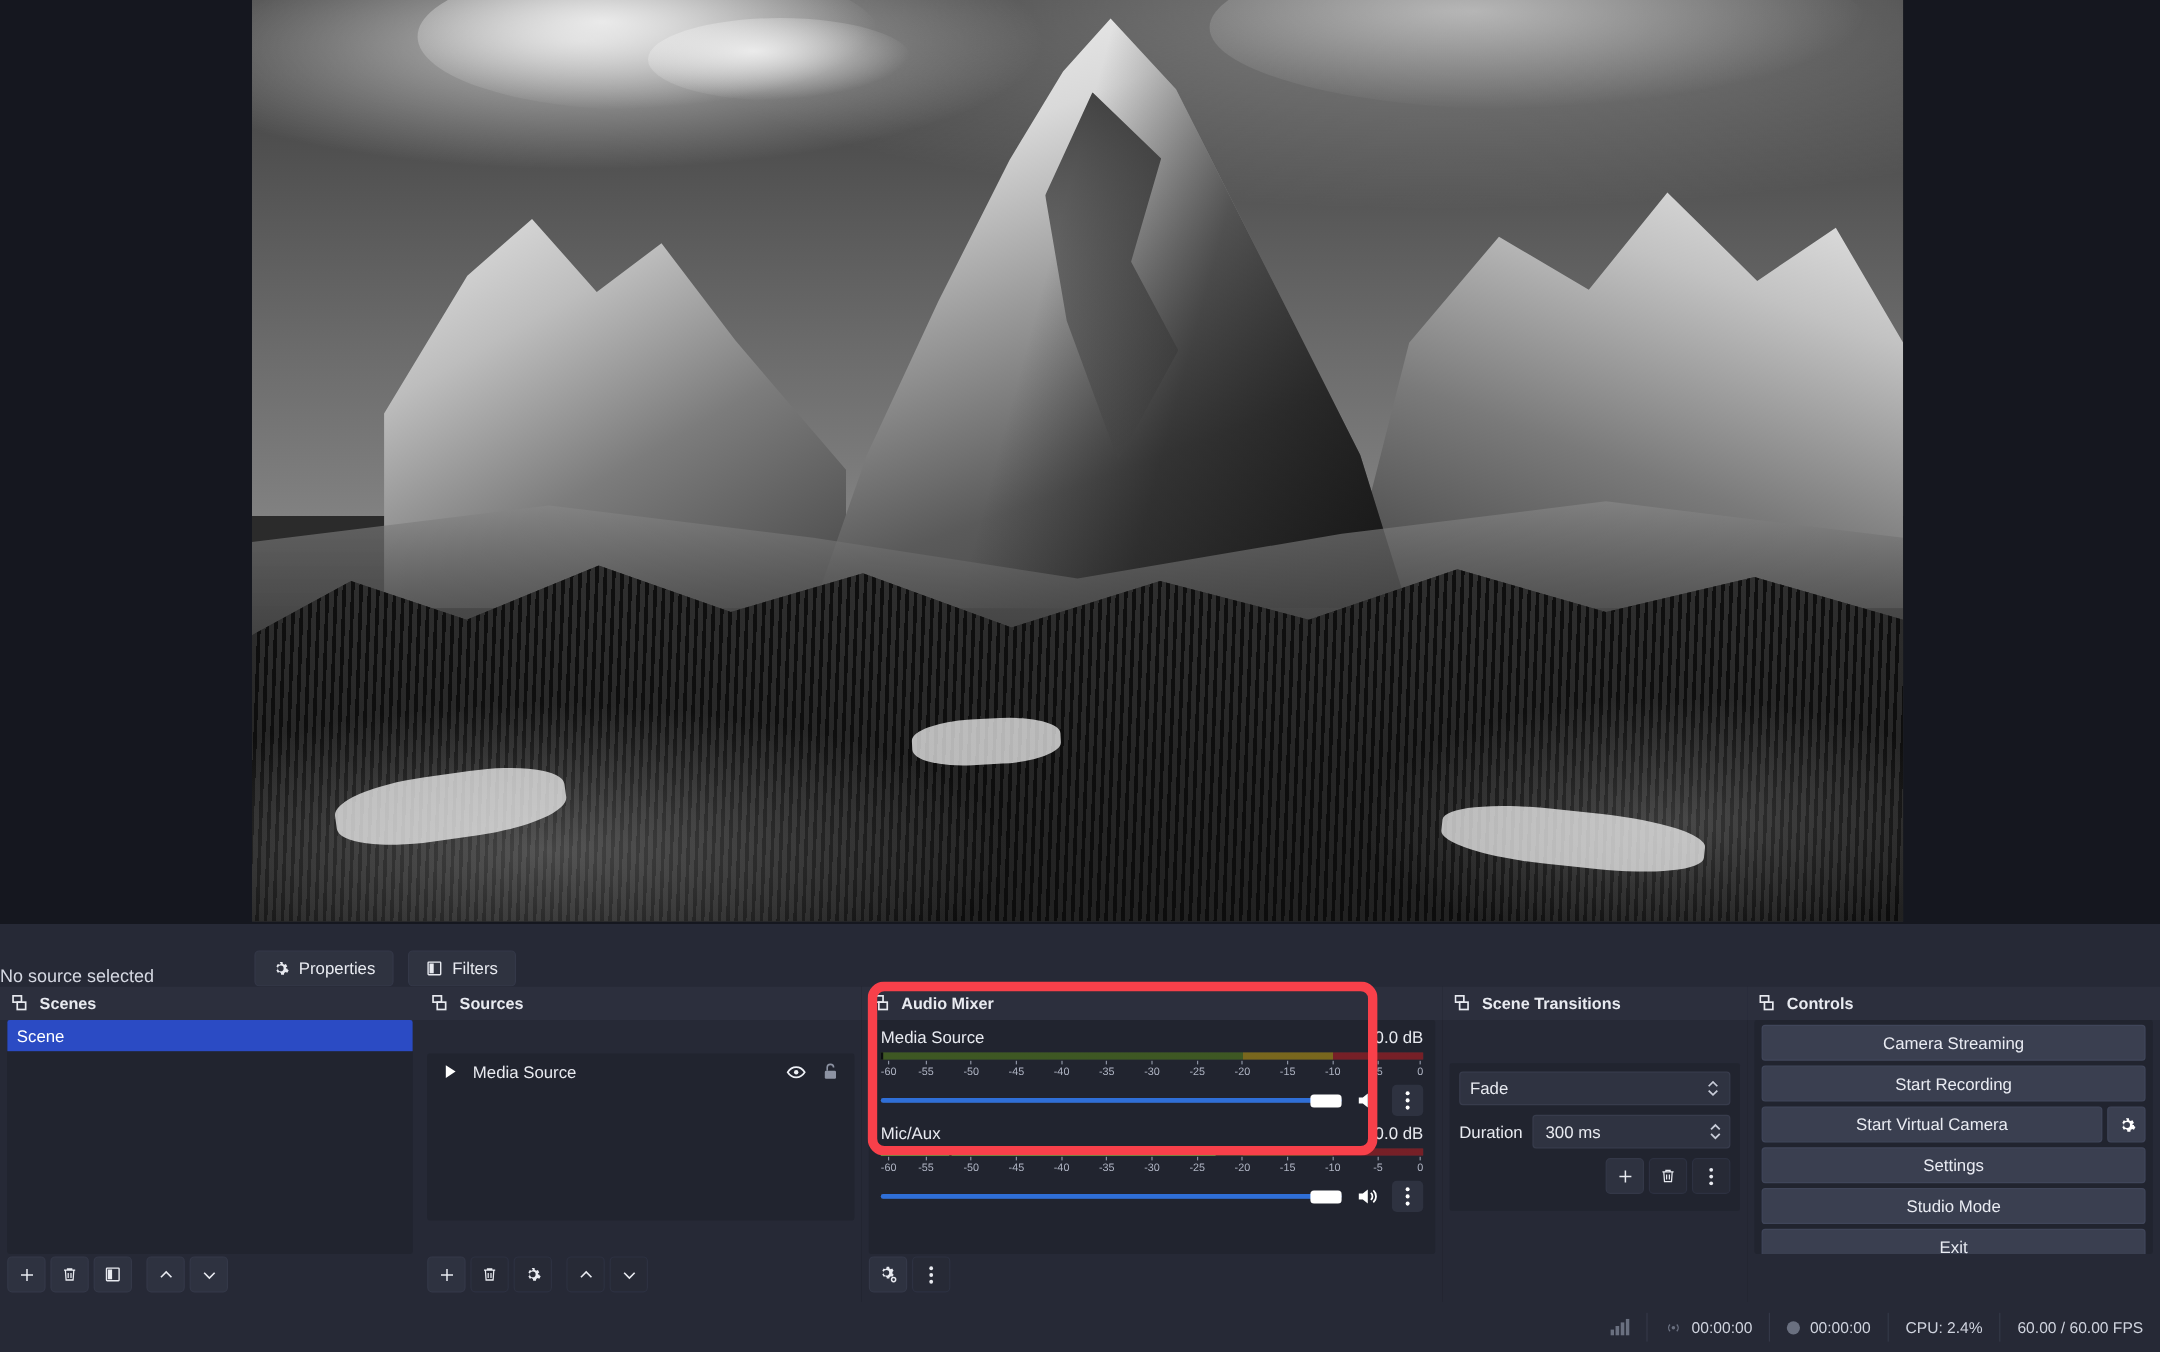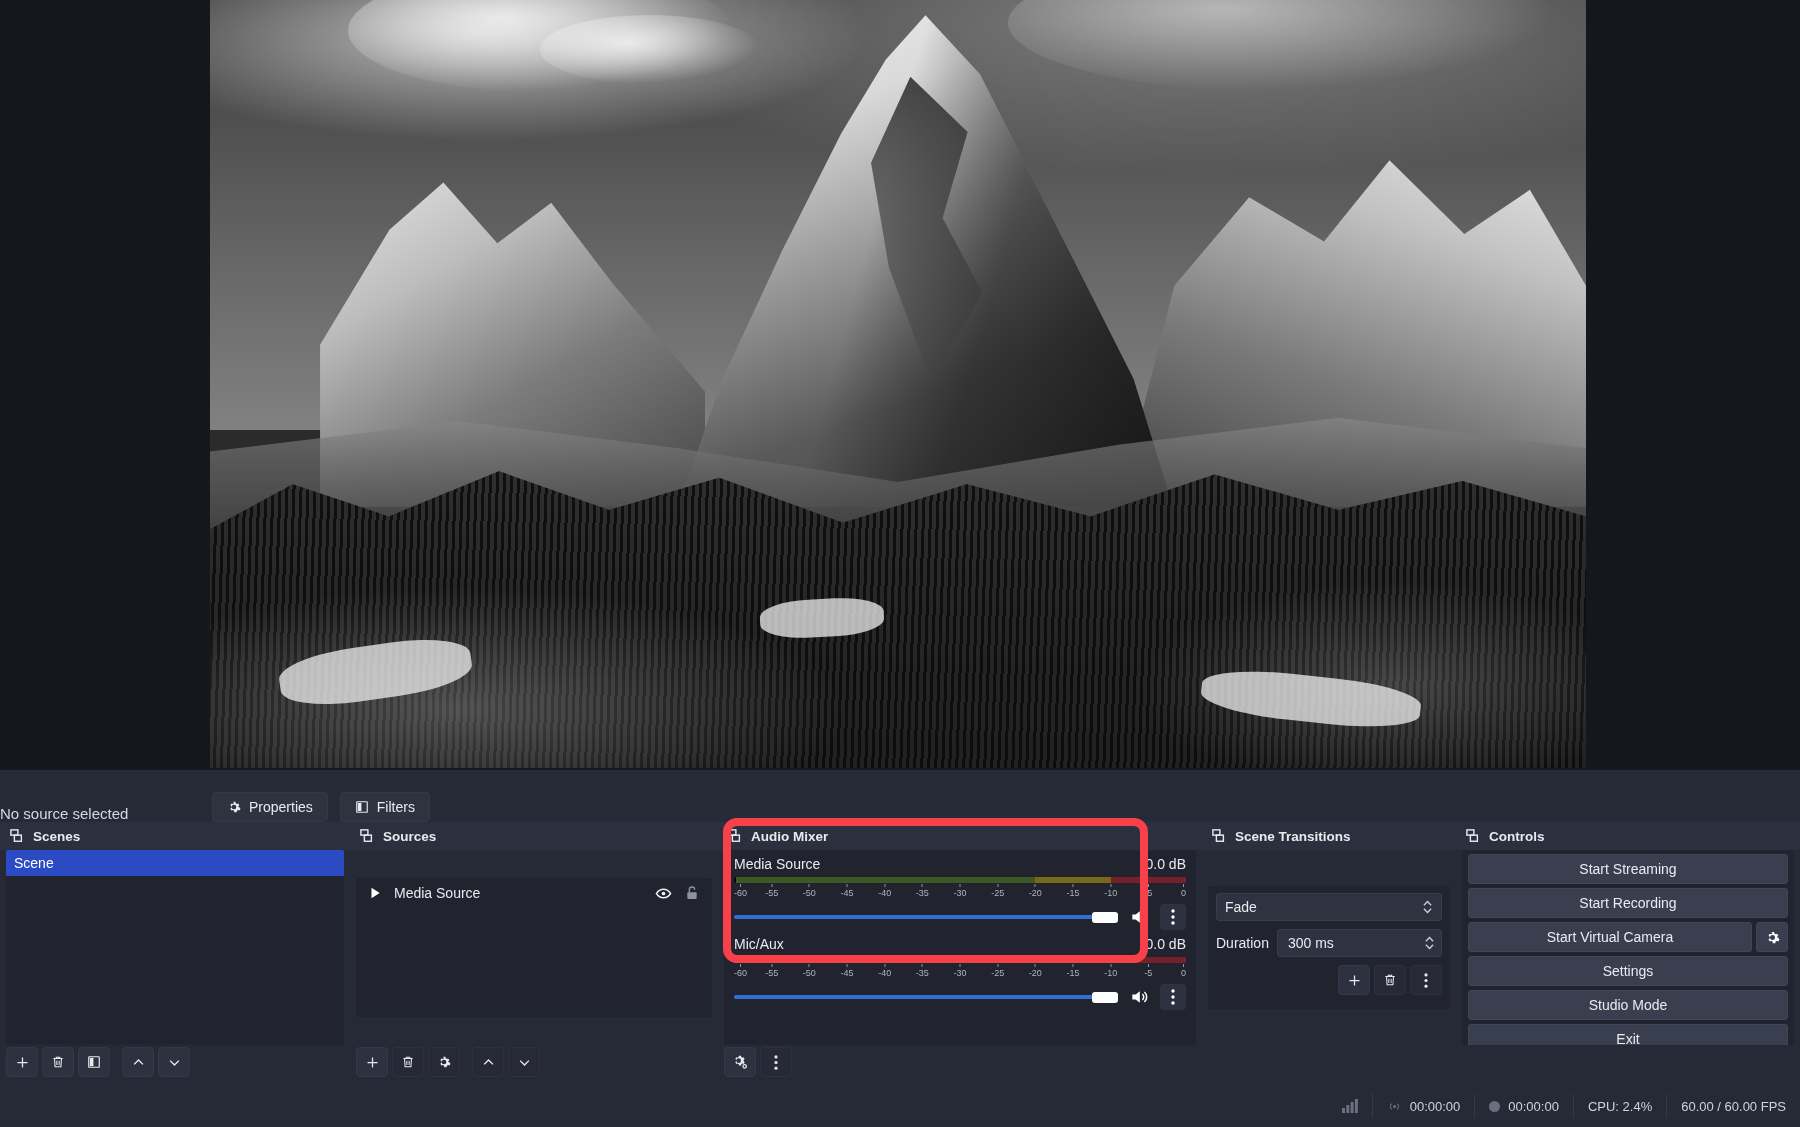--- a/index.html
+++ b/index.html
@@ -550,21 +550,21 @@
           <svg width="14" height="14" viewBox="0 0 16 16">
             <rect x="1" y="1" width="8" height="6" fill="none" stroke="#e8eaf0" stroke-width="1.6"></rect>
             <rect x="5" y="7" width="8" height="7" fill="none" stroke="#e8eaf0" stroke-width="1.6"></rect>
           </svg>
         </span>
         <span>Controls</span>
       </div>
       <div class="dock-body">
         <div class="ctrl-list">
           <div class="ctrl-btn">
-            <span>Start Streaming</span>
+            <span>Camera Streaming</span>
           </div>
           <div class="ctrl-btn">
             <span>Start Recording</span>
           </div>
           <div class="ctrl-vcam">
             <div class="ctrl-btn">
               <span>Start Virtual Camera</span>
             </div>
             <div class="vcam-gear">
               <span>

